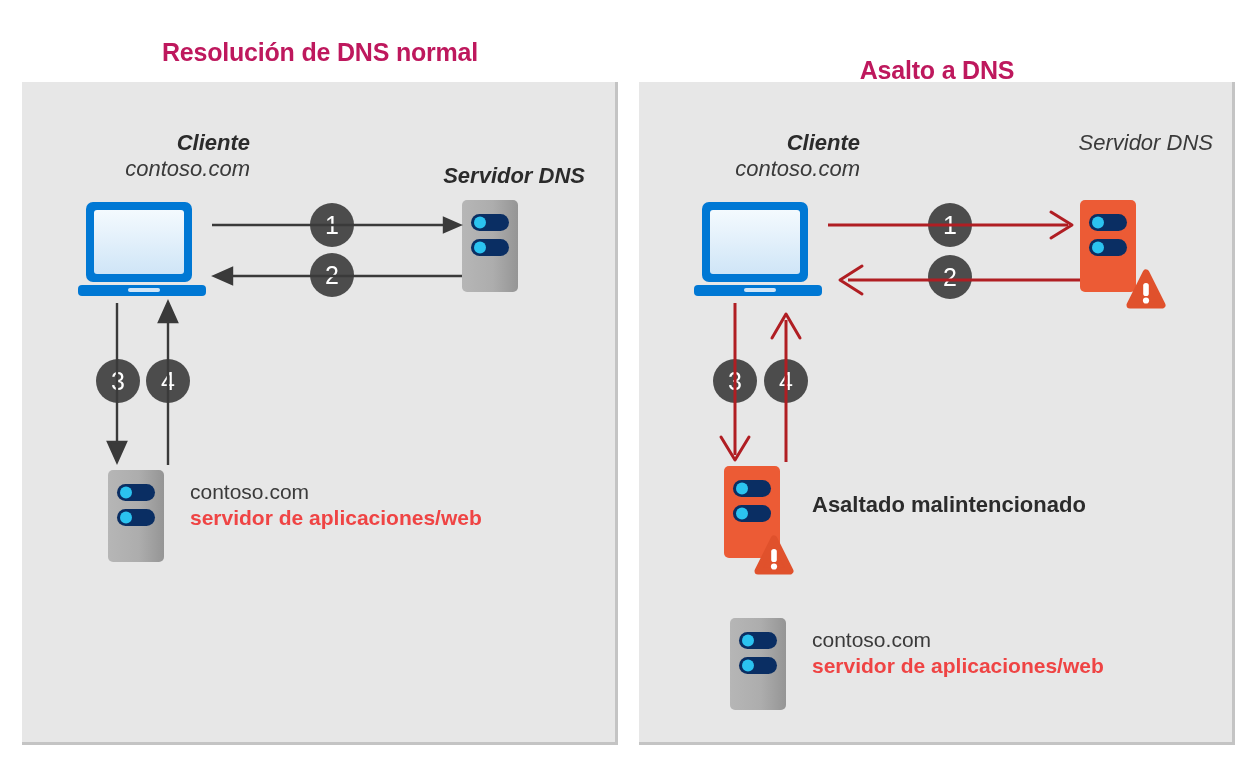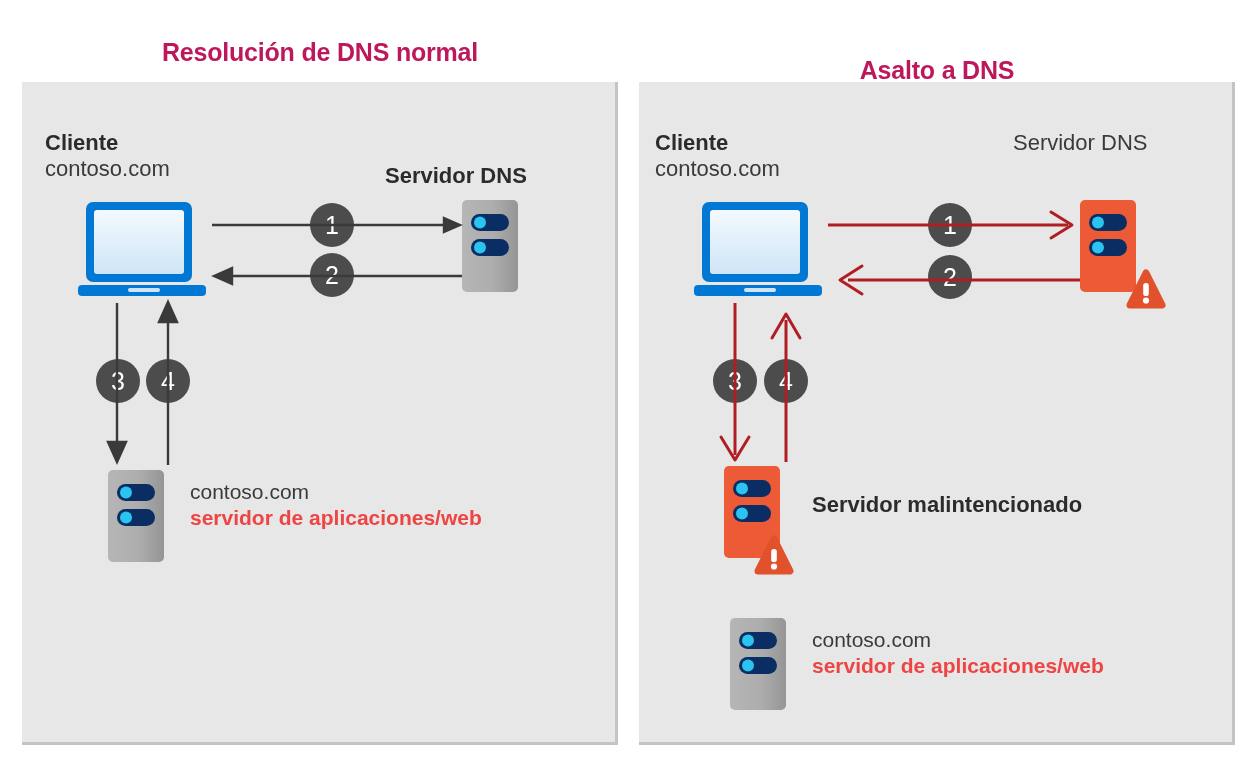--- a/index.html
+++ b/index.html
@@ -40,23 +40,24 @@
     background: #e7e7e7;
     border-right: 3px solid #c4c4c4;
     border-bottom: 3px solid #c4c4c4;
   }
   #panel-left  { left: 22px;  top: 82px; width: 593px; height: 660px; }
   #panel-right { left: 639px; top: 82px; width: 593px; height: 660px; }
 
   
   .node-label {
     position: absolute;
-    text-align: left;
+    text-align: right;
     white-space: nowrap;
     line-height: 1.18;
+    font-style: italic;
   }
   .node-label .l1 {
     display: block;
     font-weight: bold;
     font-size: 22px;
     color: #2b2b2b;
   }
   .node-label .l2 {
     display: block;
     font-weight: normal;
@@ -231,21 +232,21 @@
       <rect x="9" y="39" width="38" height="17" rx="8.5" fill="#0A2E63"></rect>
       <circle cx="18" cy="47.5" r="6" fill="#2BC3F0"></circle>
       <g>
         <path d="M34 105 L50 73 L66 105 Z" fill="#E0512C" stroke="#E0512C" stroke-width="7" stroke-linejoin="round"></path>
         <rect x="47.2" y="83" width="5.6" height="13" rx="2.6" fill="#FFFFFF"></rect>
         <circle cx="50" cy="100.5" r="3.1" fill="#FFFFFF"></circle>
       </g>
     </svg>
   </div>
 
-  <div class="inline-label" style="left:812px; top:492px;">Servidor malintencionado</div>
+  <div class="inline-label" style="left:812px; top:492px;">Asaltado malintencionado</div>
 
   <div class="icon-wrap" style="left:730px; top:618px;">
     <svg width="56" height="92" viewBox="0 0 56 92">
       <rect x="0" y="0" width="56" height="92" rx="5" fill="url(#srvg1)"></rect>
       <rect x="9" y="14" width="38" height="17" rx="8.5" fill="#0A2E63"></rect>
       <circle cx="18" cy="22.5" r="6" fill="#2BC3F0"></circle>
       <rect x="9" y="39" width="38" height="17" rx="8.5" fill="#0A2E63"></rect>
       <circle cx="18" cy="47.5" r="6" fill="#2BC3F0"></circle>
     </svg>
   </div>

